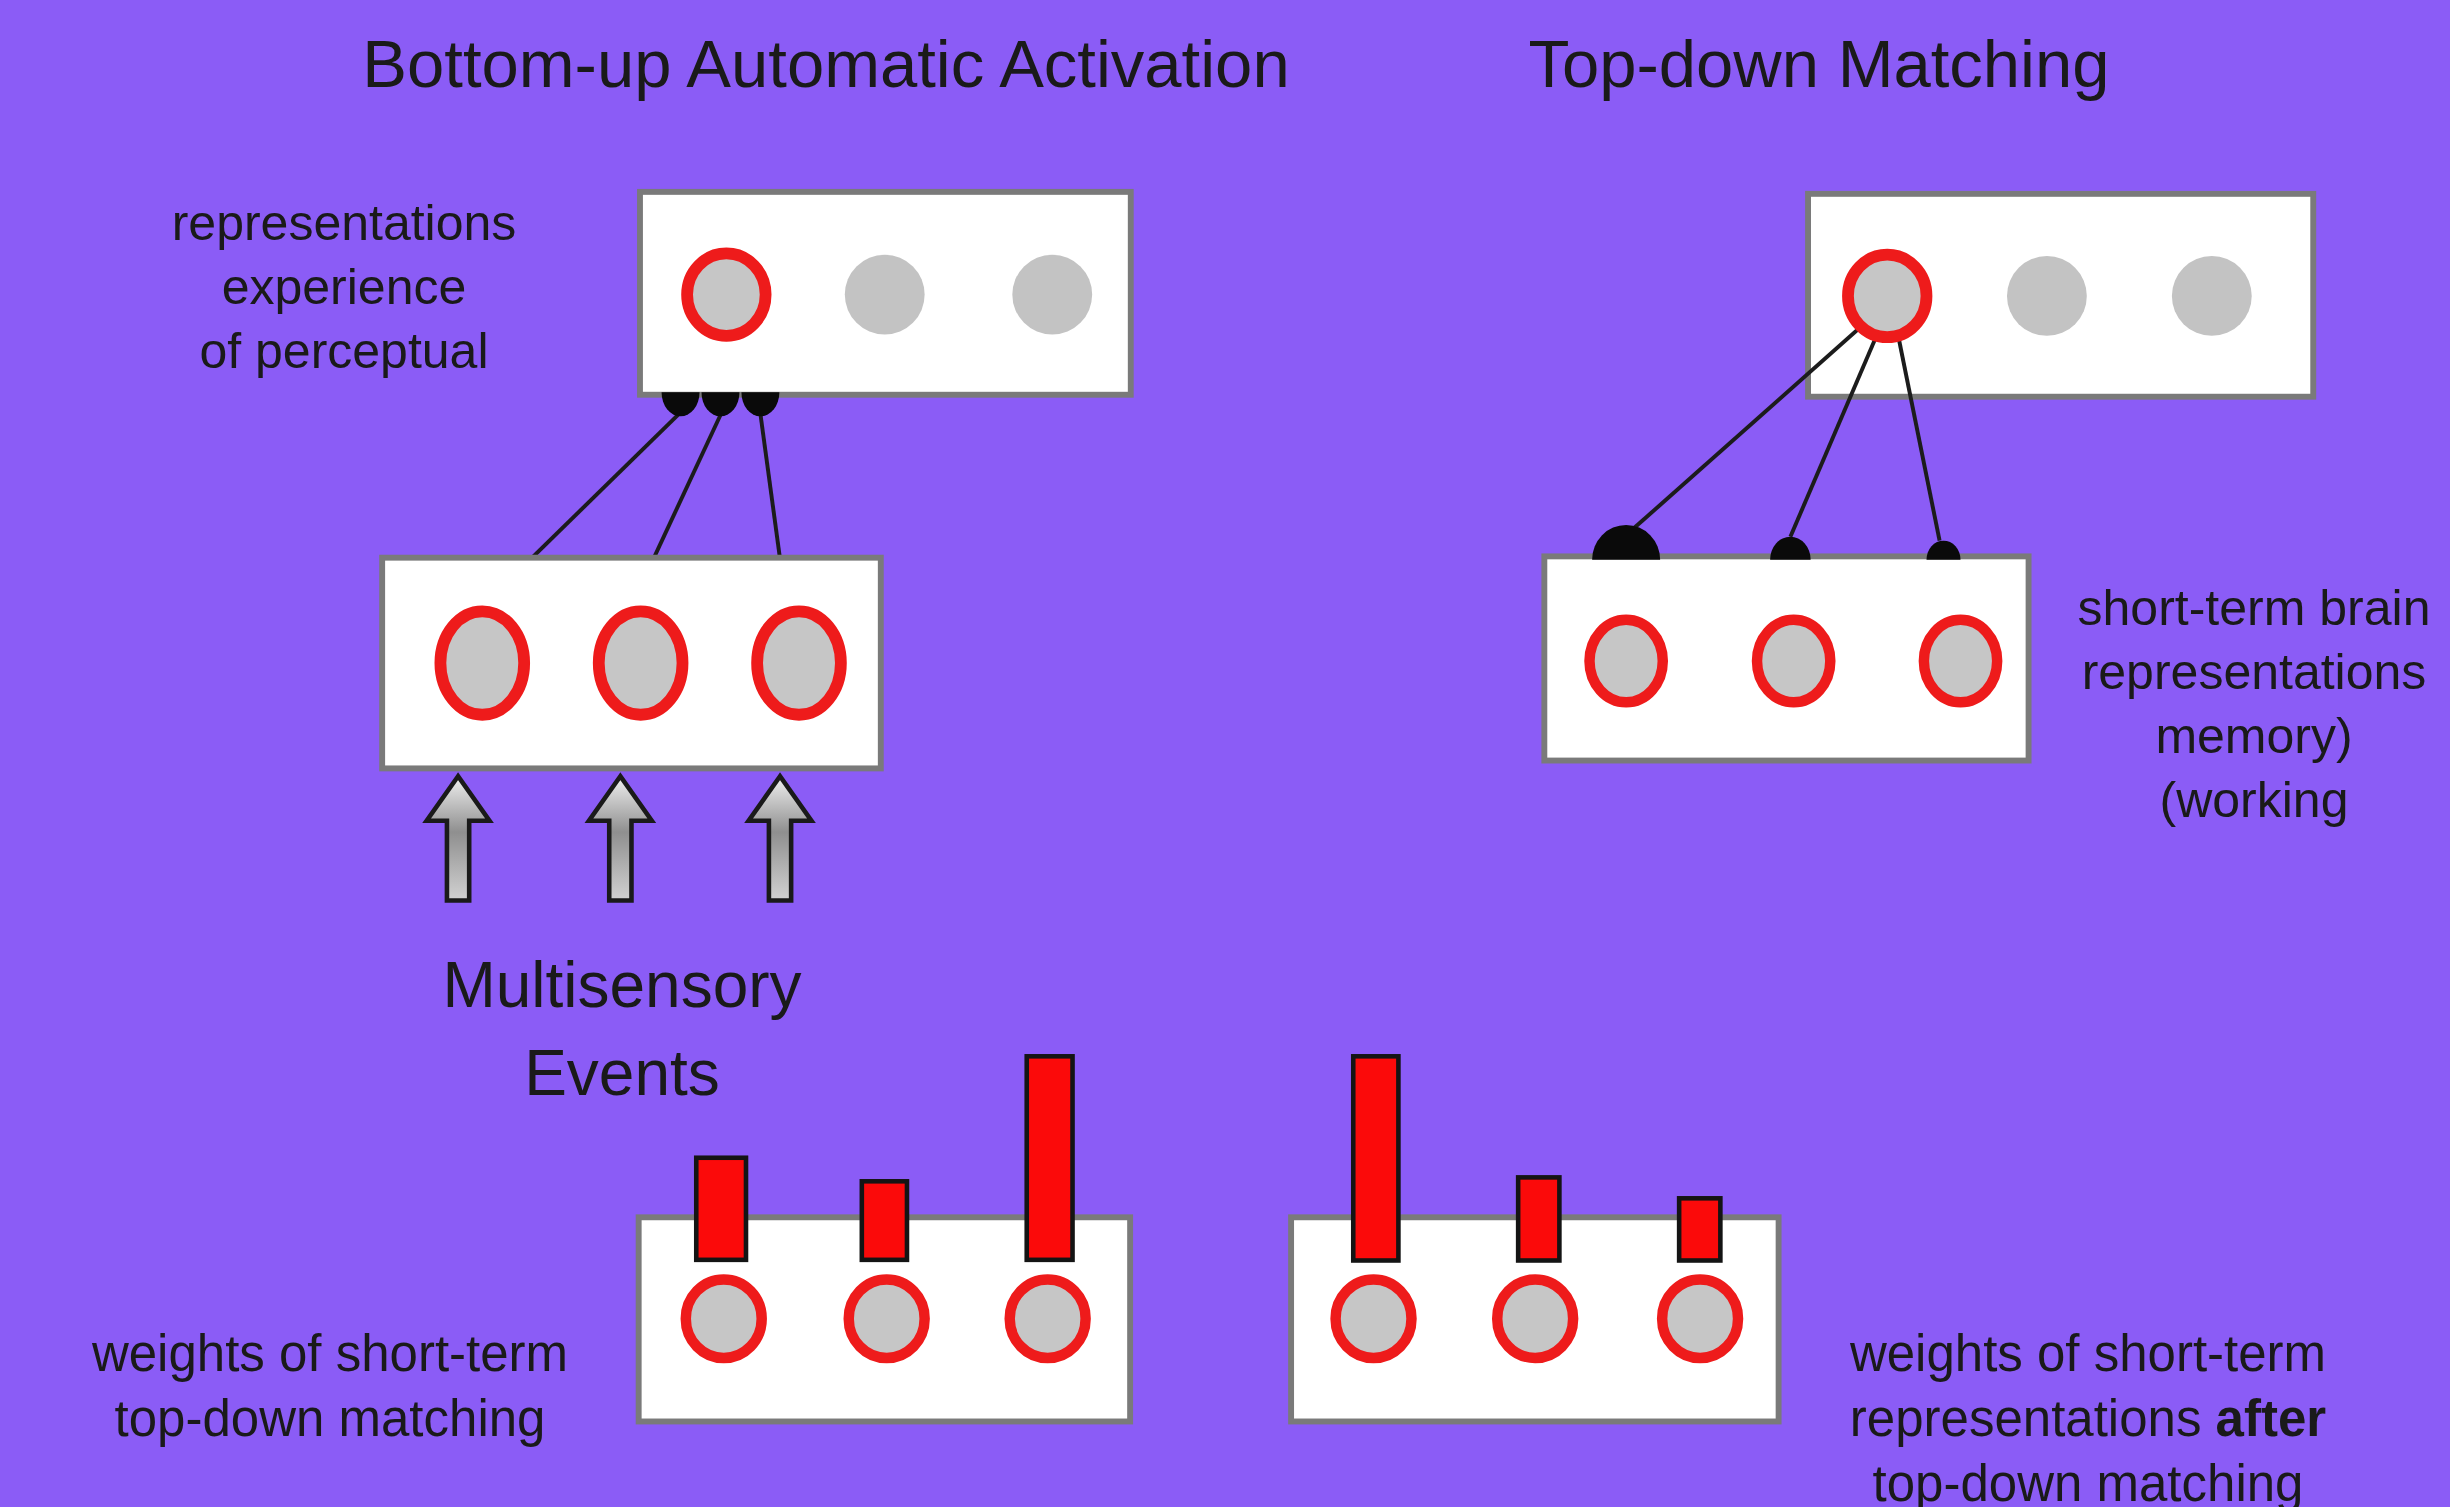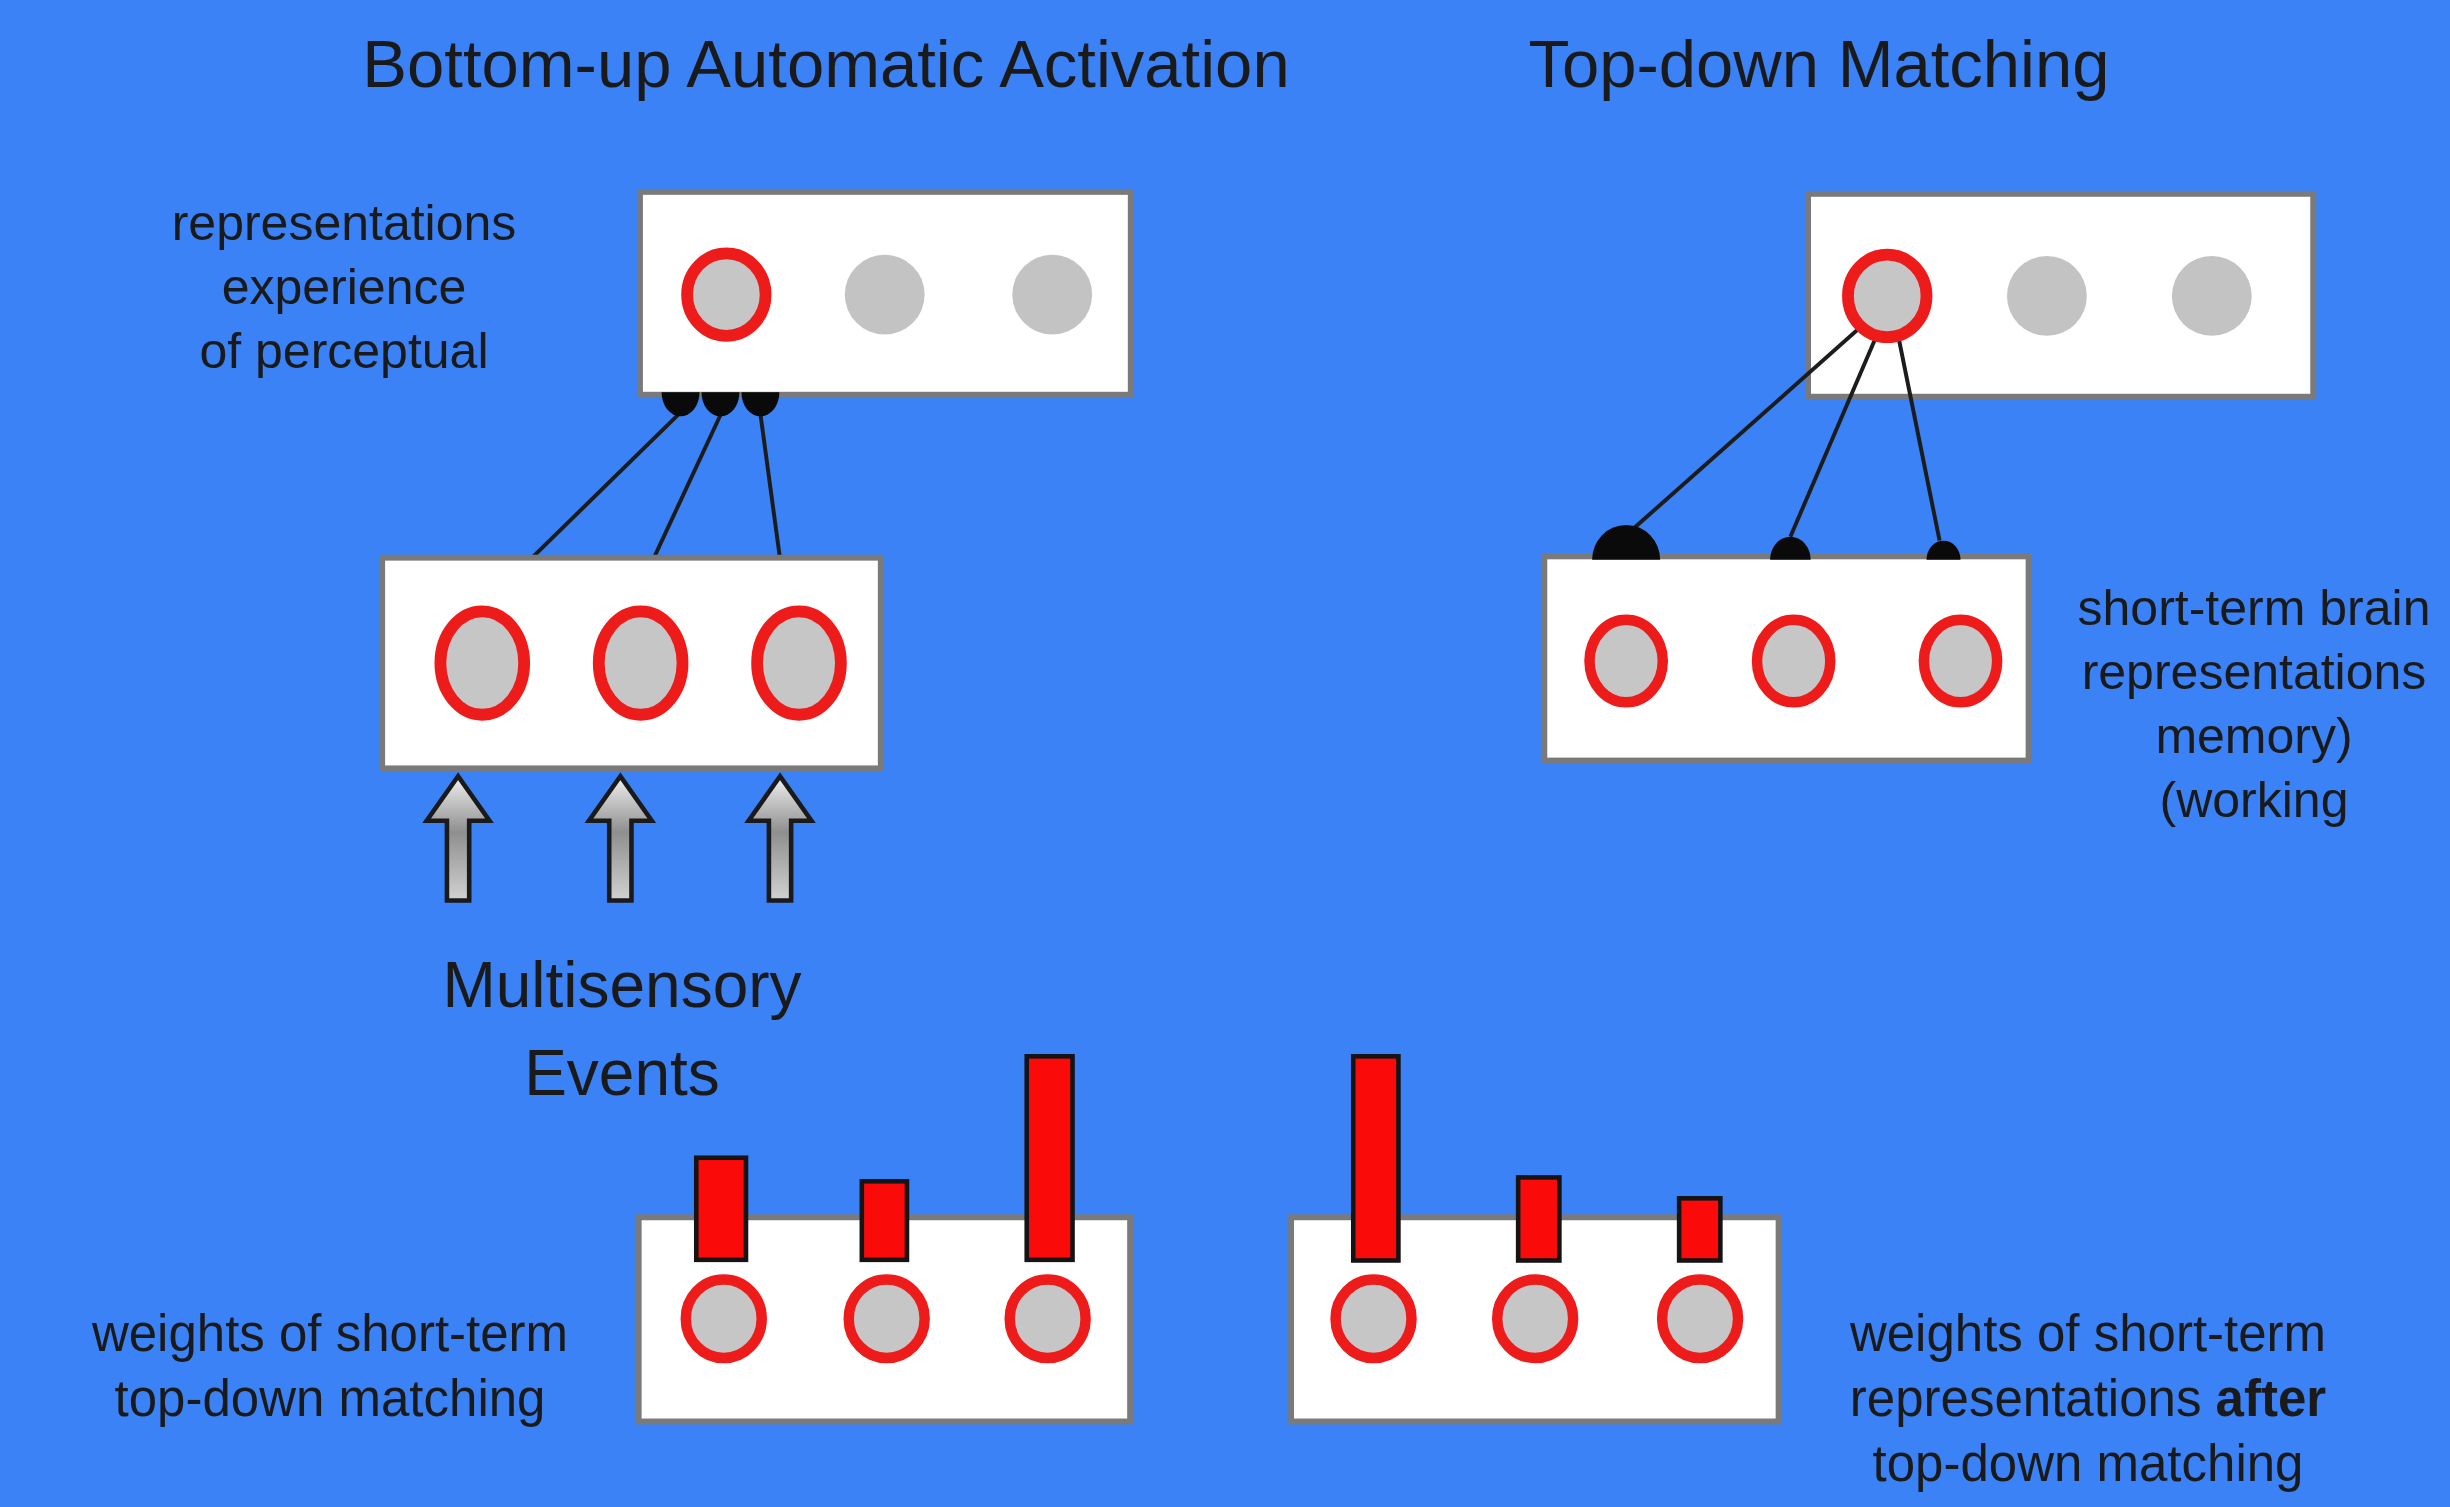--- a/index.html
+++ b/index.html
@@ -1,30 +1,30 @@
 <!DOCTYPE html>
 <html style="font-size:10.5px"><head>
 <meta charset="utf-8">
 <style>
   html,body{margin:0;padding:0;background:#ffffff;}
   #canvas{
     position:relative;
     width:2450px;height:1508px;
-    background:#3b82f6;
+    background:#8b5cf6;
     font-family:"Liberation Sans","DejaVu Sans",sans-serif;
     color:#1a1a1a;
     overflow:hidden;
   }
   .abs{position:absolute;}
   .center-block{transform:translateX(-50%);text-align:center;}
   .line{white-space:nowrap;}
   .title{font-size:67px;font-weight:400;letter-spacing:0px;}
   .side-label{font-size:50px;line-height:64px;font-weight:400;}
   .events-label{font-size:64px;line-height:88px;font-weight:400;}
-  .weights-label{font-size:51px;line-height:65px;font-weight:400;}
+  .weights-label{font-size:51px;line-height:65px;font-weight:400;margin-top:20px;}
   .weights-label b{font-weight:700;}
   svg{position:absolute;left:0;top:0;}
 </style>
 </head>
 <body>
 
 <div id="canvas">
 
   <svg width="2450" height="1508" viewBox="0 0 3744 2304">
     <defs>

